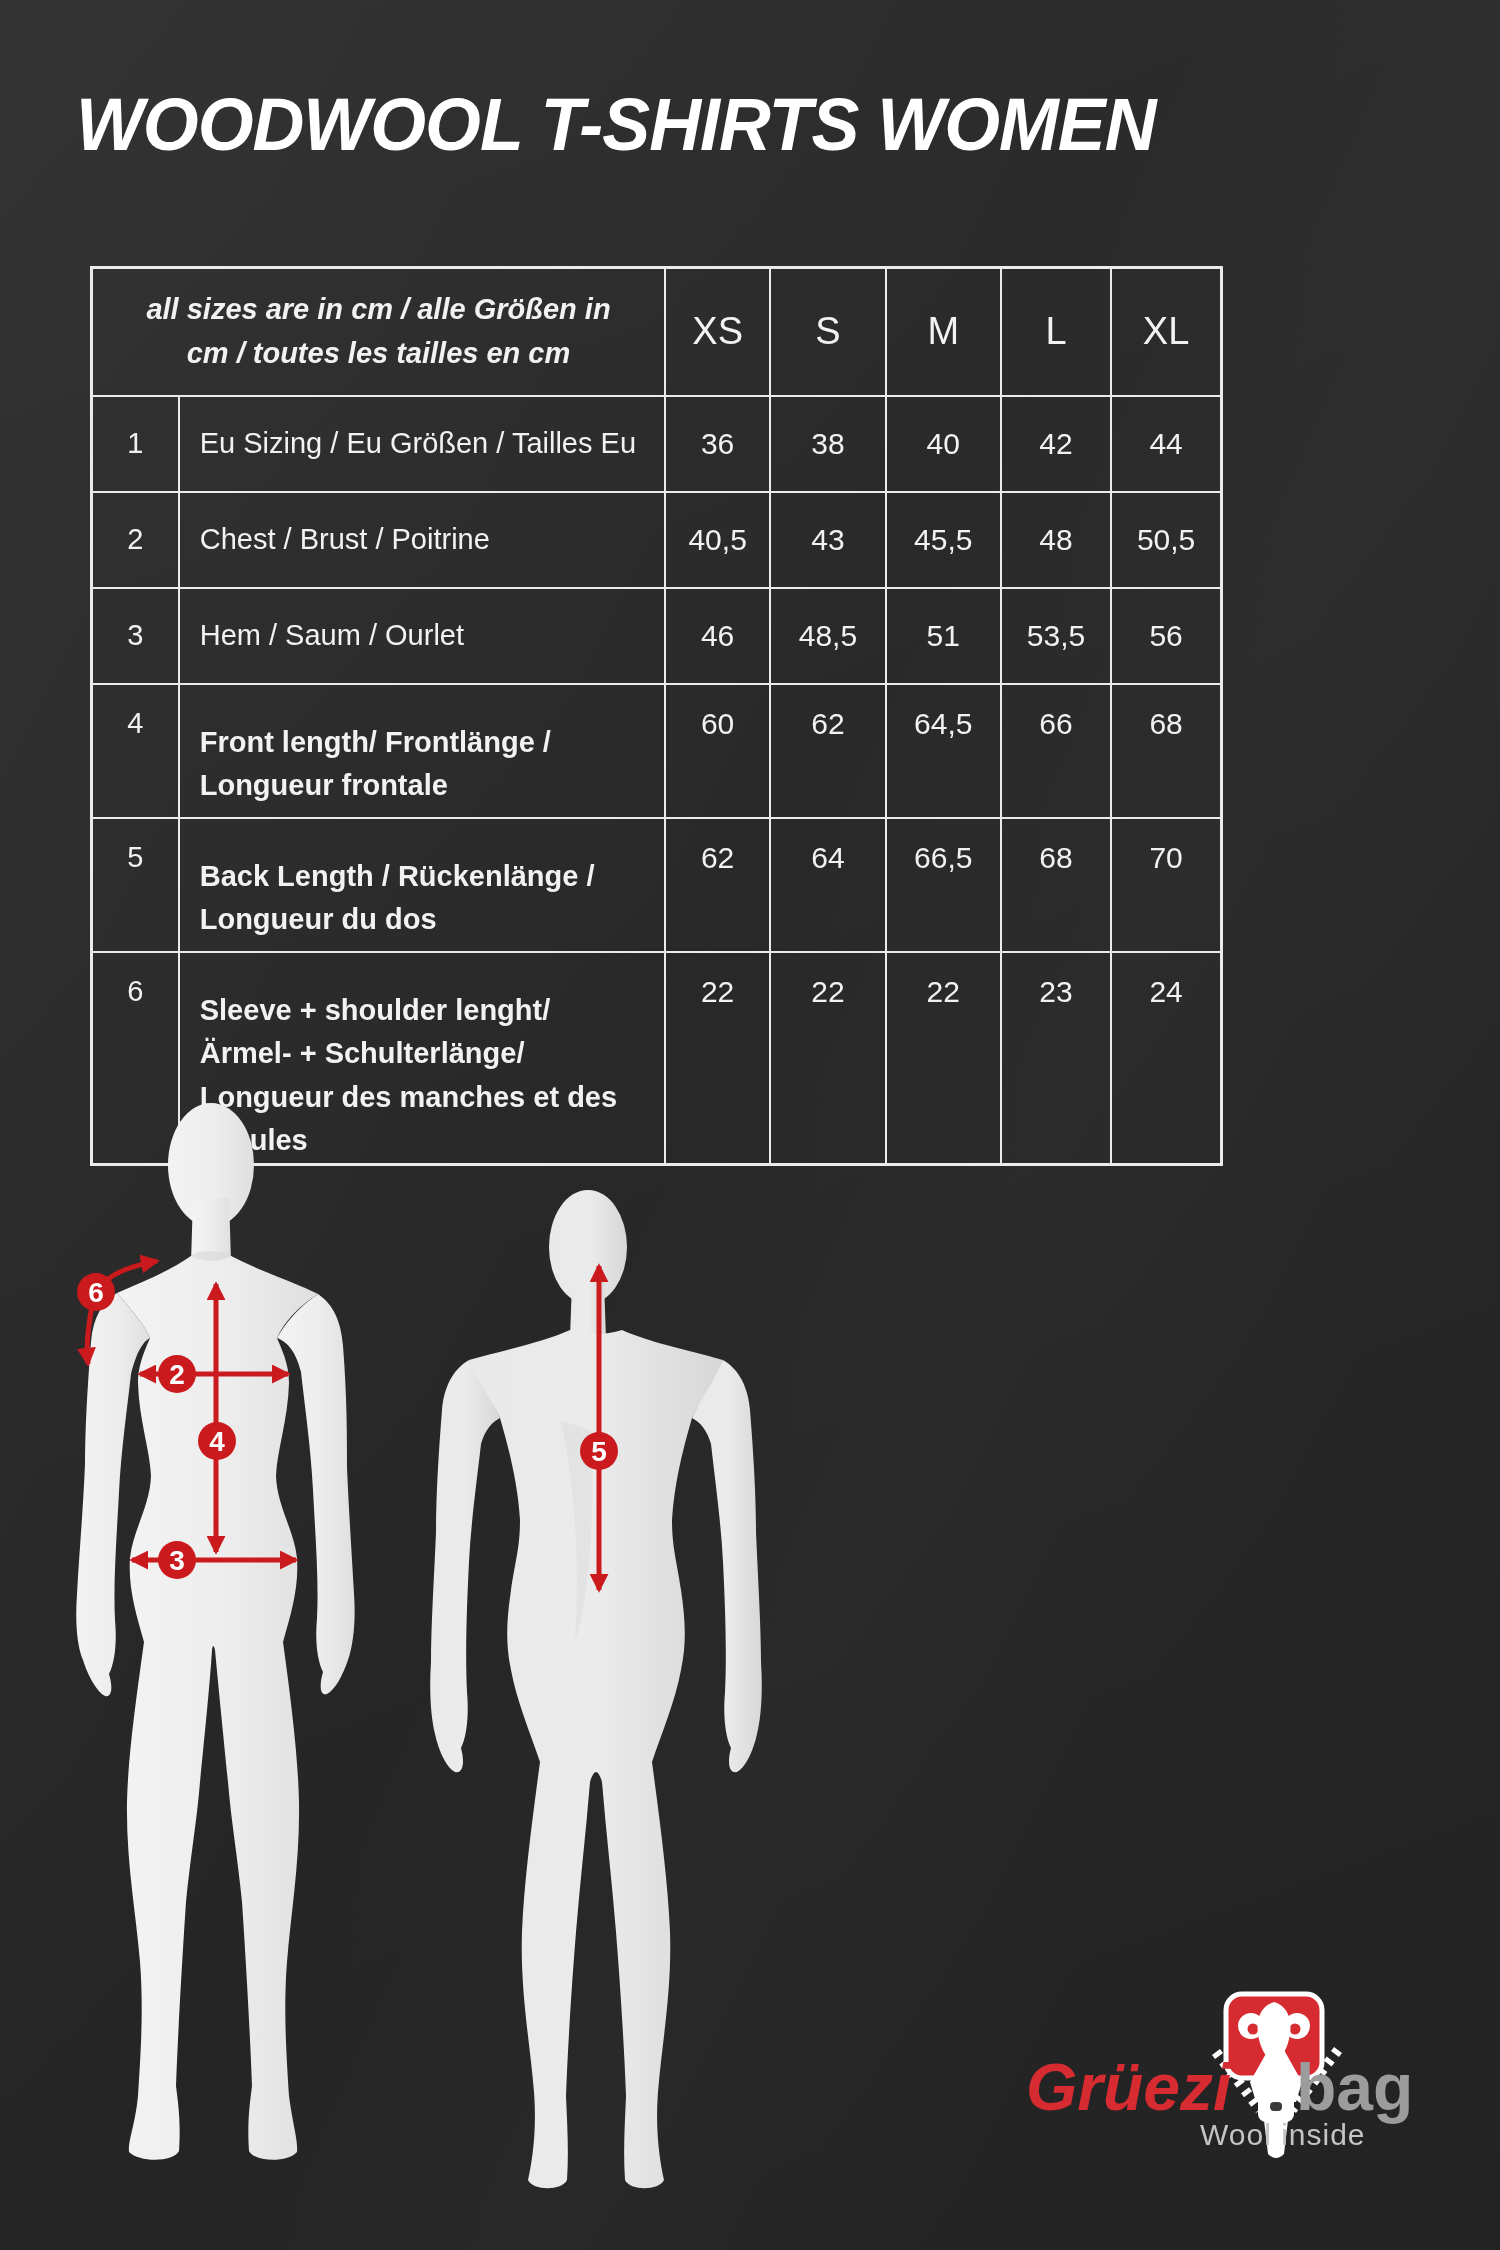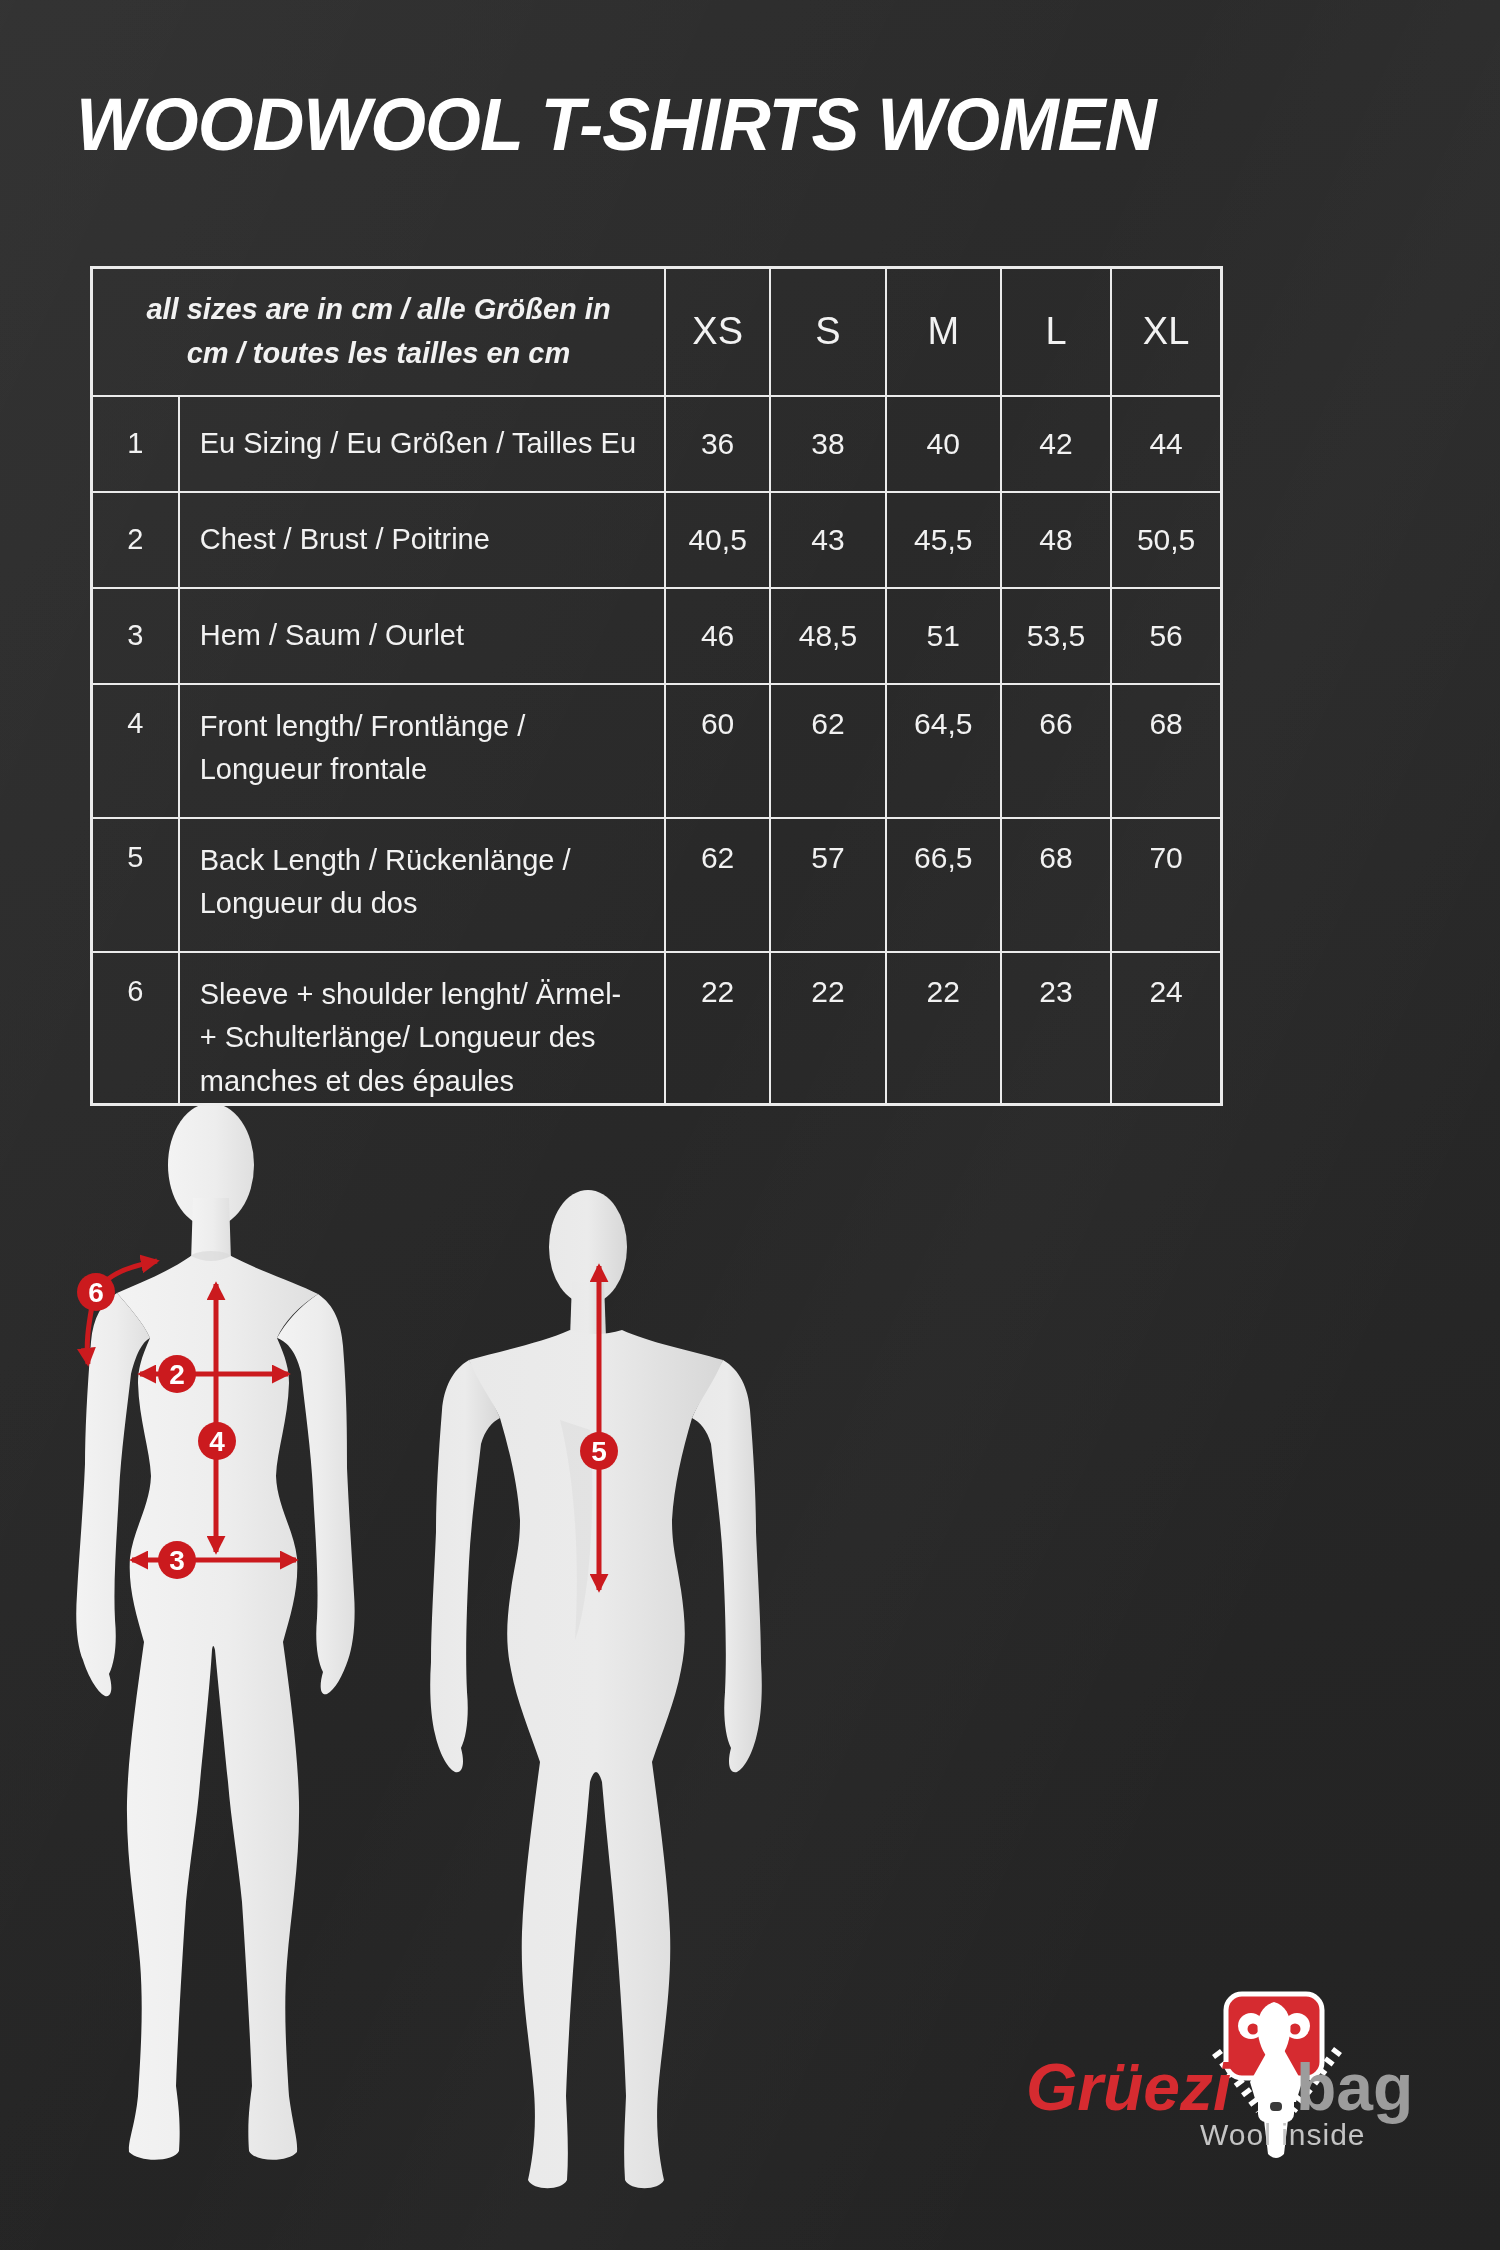--- a/index.html
+++ b/index.html
@@ -41,21 +41,21 @@
   tr.hrow{height:128px;}
   tr.rsingle{height:96px;}
   tr.rdouble{height:134px;}
   tr.rtriple{height:150px;}
   th.note{font-style:italic;font-weight:bold;font-size:29px;line-height:1.5;text-align:center;padding:0 34px;}
   th.size{font-size:38px;font-weight:normal;text-align:center;}
   td.num{text-align:center;font-size:29px;}
   td.label{text-align:left;padding:0 20px;font-size:29px;line-height:1.5;}
   td.val{text-align:center;font-size:30px;}
   tr.talign td{vertical-align:top;padding-top:22px;}
-  tr.talign td.label{padding-top:20px;}
+  tr.talign td.label{padding-top:36px;font-weight:bold;}
   .overlay{position:absolute;left:0;top:0;pointer-events:none;}
   .brand-red{
     position:absolute;left:1026px;top:2054px;
     font-size:66px;font-weight:bold;color:var(--logo-red);line-height:1;letter-spacing:0px;font-style:italic;
   }
   .brand-gray{
     position:absolute;left:1296px;top:2054px;
     font-size:66px;font-weight:bold;color:var(--bag-gray);line-height:1;
   }
   .tagline{
@@ -122,21 +122,21 @@
       <td class="val">60</td>
       <td class="val">62</td>
       <td class="val">64,5</td>
       <td class="val">66</td>
       <td class="val">68</td>
     </tr>
     <tr class="rdouble talign">
       <td class="num">5</td>
       <td class="label">Back Length / Rückenlänge / Longueur du dos</td>
       <td class="val">62</td>
-      <td class="val">57</td>
+      <td class="val">64</td>
       <td class="val">66,5</td>
       <td class="val">68</td>
       <td class="val">70</td>
     </tr>
     <tr class="rtriple talign">
       <td class="num">6</td>
       <td class="label">Sleeve + shoulder lenght/ Ärmel- + Schulterlänge/ Longueur des manches et des épaules</td>
       <td class="val">22</td>
       <td class="val">22</td>
       <td class="val">22</td>

